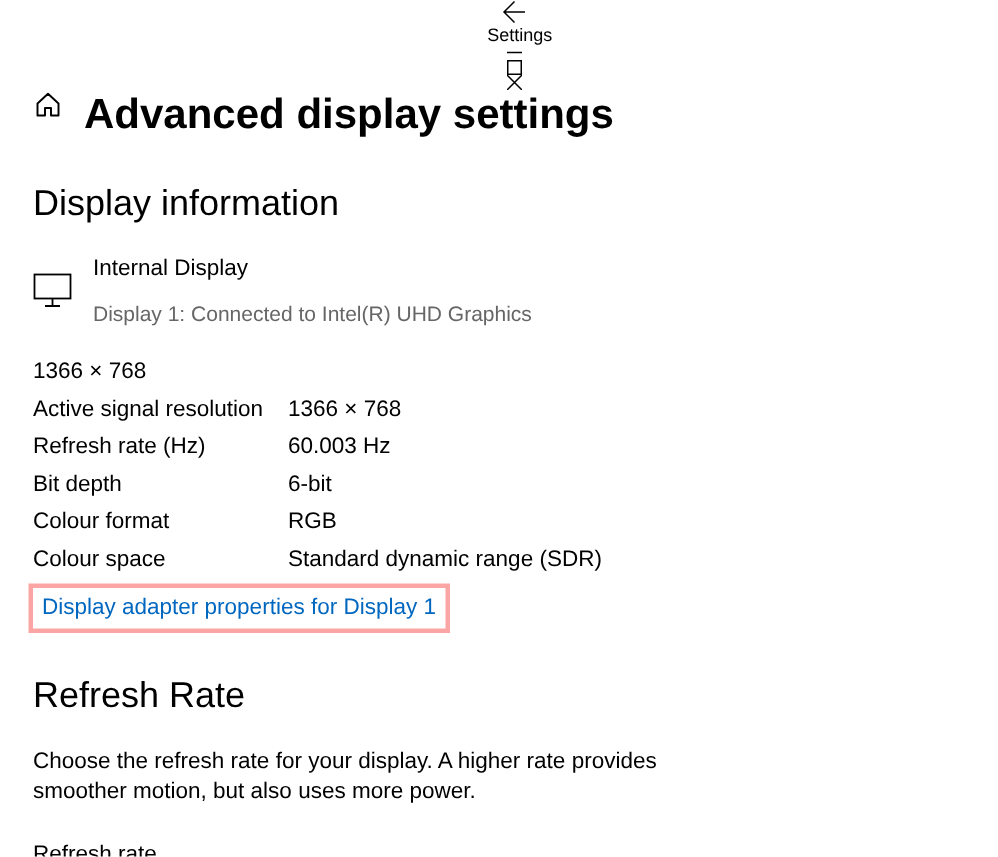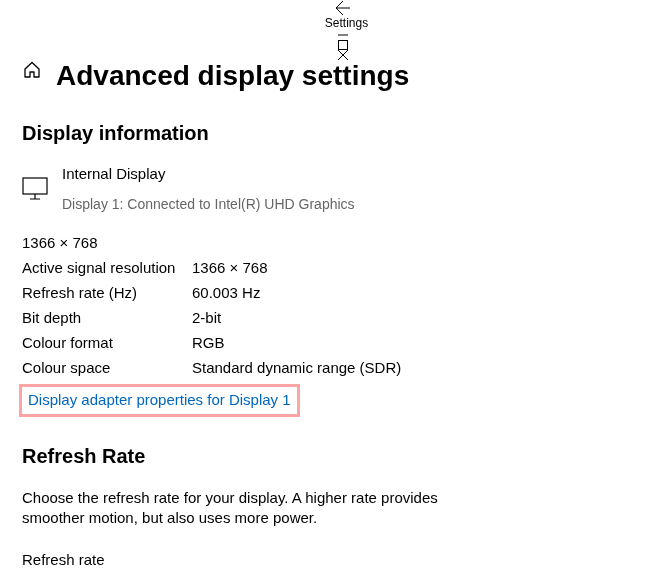--- a/index.html
+++ b/index.html
@@ -5,21 +5,21 @@
     * { margin: 0; padding: 0; box-sizing: border-box; font-family: "Segoe UI", sans-serif; }
     body { width: 665px; height: 571px; background: #fff; color: #000; overflow: hidden; }
     .titlebar { height: 32px; display: flex; align-items: center; padding-left: 20px; flex-direction: column; }
     .tb-back { width: 32px; height: 32px; display: flex; align-items: center; justify-content: center; cursor: pointer; }
     .tb-title { font-size: 12px; margin-left: 8px; }
     .tb-spacer { flex: 1; }
     .tb-btn { width: 46px; height: 32px; display: flex; align-items: center; justify-content: center; cursor: pointer; }
     .content { padding: 4px 28px 0 22px; }
     .page-header { display: flex; gap: 14px; margin-top: 24px; margin-bottom: 30px; }
     .page-title { font-size: 28px; font-weight: 600; }
-    .section-heading { font-size: 20px; font-weight: 700; margin-bottom: 20px; }
+    .section-heading { font-size: 24px; font-weight: 400; margin-bottom: 20px; }
     .display-id { display: flex; align-items: center; gap: 14px; margin-bottom: 18px; }
     .display-name { font-size: 15px; }
     .display-sub { font-size: 14px; color: #666; margin-top: 14px; }
     .info-table { width: 100%; font-size: 15px; }
     .info-row { display: flex; padding: 4px 0; }
     .info-label { width: 170px; }
     .info-value { color: #000; }
     .link { color: #0067c0; font-size: 15px; display: inline-block; cursor: pointer; margin-top: 6px; }
     .highlight-box { border: 3px solid #fca5a5; padding: 4px 6px 5px 6px; display: inline-block; margin-top: 4px; margin-left: -3px; }
     .section2 { margin-top: 28px; }
@@ -89,21 +89,21 @@
     <div class="info-row">
       <div class="info-label">Active signal resolution</div>
       <div class="info-value">1366 × 768</div>
     </div>
     <div class="info-row">
       <div class="info-label">Refresh rate (Hz)</div>
       <div class="info-value">60.003 Hz</div>
     </div>
     <div class="info-row">
       <div class="info-label">Bit depth</div>
-      <div class="info-value">2-bit</div>
+      <div class="info-value">6-bit</div>
     </div>
     <div class="info-row">
       <div class="info-label">Colour format</div>
       <div class="info-value">RGB</div>
     </div>
     <div class="info-row">
       <div class="info-label">Colour space</div>
       <div class="info-value">Standard dynamic range (SDR)</div>
     </div>
   </div>

